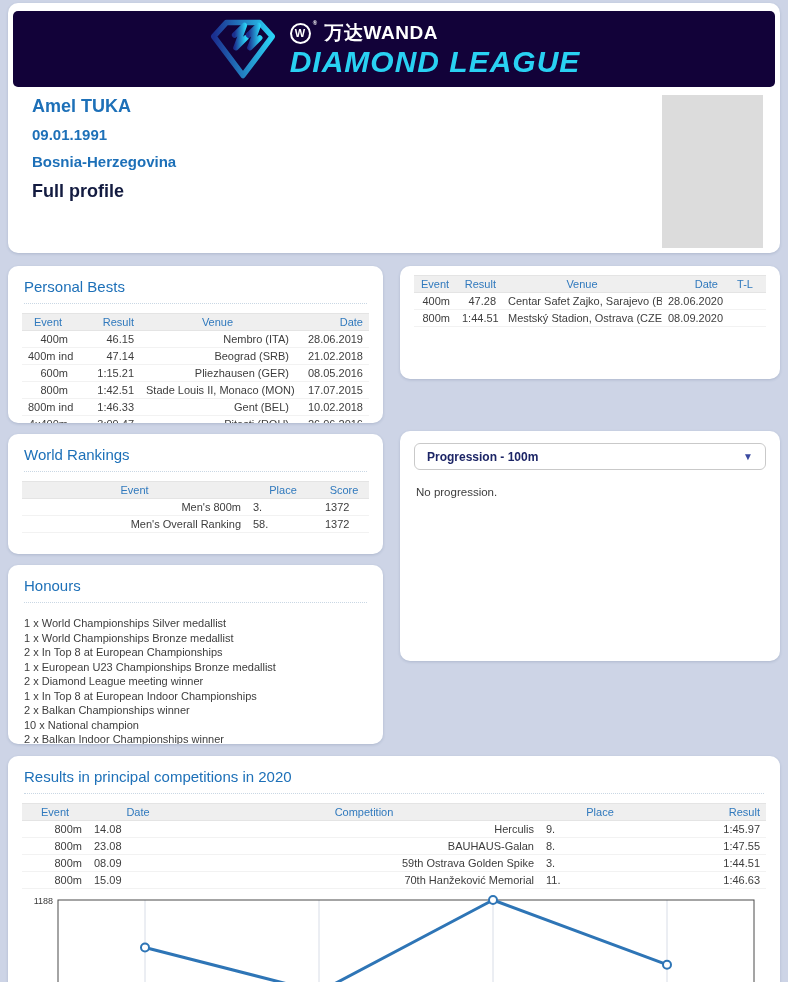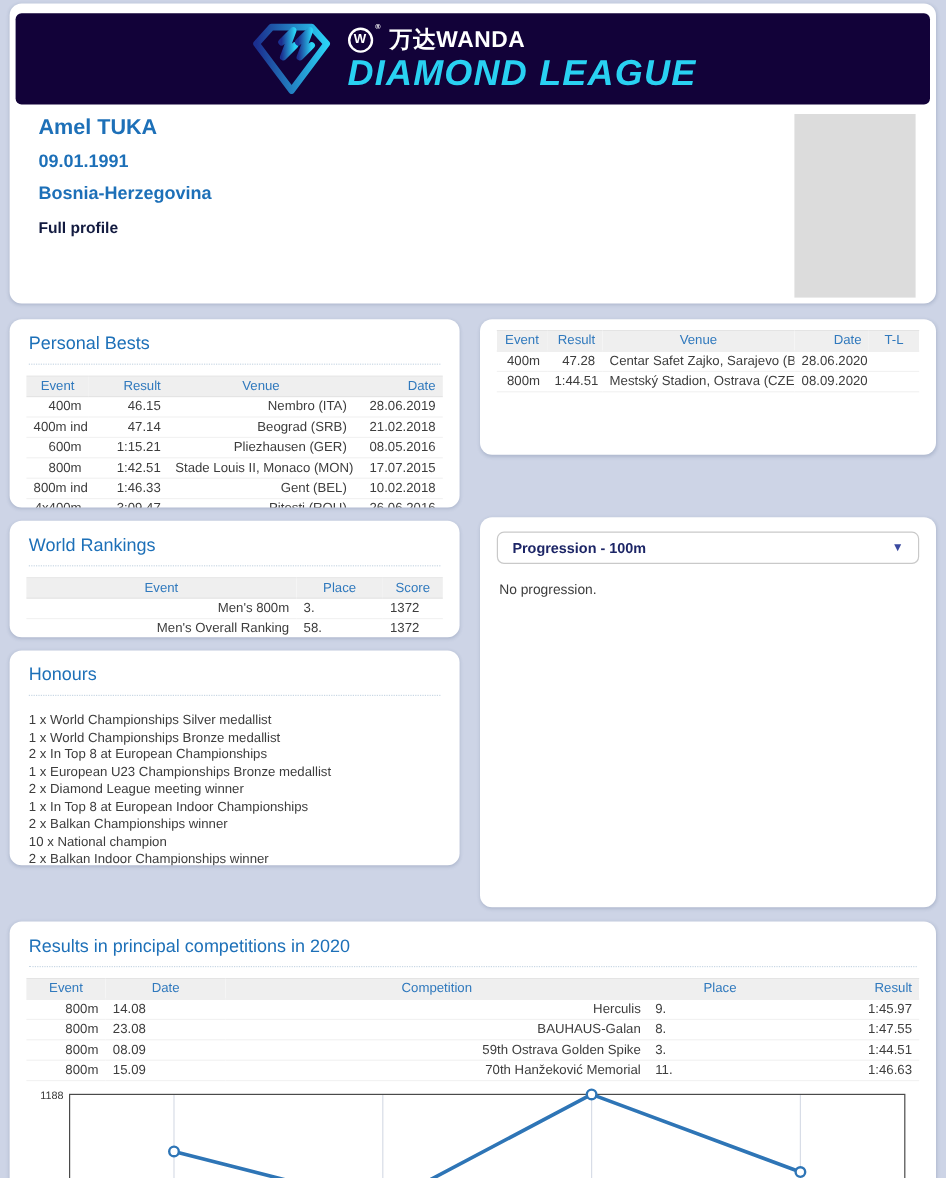--- a/index.html
+++ b/index.html
@@ -18,42 +18,42 @@
   .wanda-row { color:#fff; font-size:19px; font-weight:bold; display:flex; align-items:center; gap:7px; letter-spacing:.5px; }
   .emblem { width:21px; height:21px; border:2px solid #fff; border-radius:50%; display:flex;
             align-items:center; justify-content:center; font-size:11px; color:#fff; font-weight:bold; flex:0 0 auto; }
   .reg { color:#fff; font-size:6px; align-self:flex-start; margin-left:-5px; }
   .league-row { color:#29d1f2; font-size:30px; font-weight:bold; font-style:italic; letter-spacing:1px; line-height:1.05; }
 
   .athlete-info { padding:9px 24px; }
   .athlete-name { color:#1d70b8; font-size:18px; font-weight:bold; margin-bottom:9px; }
   .athlete-dob { color:#1d70b8; font-size:15px; font-weight:bold; margin-bottom:10px; }
   .athlete-country { color:#1d70b8; font-size:15px; font-weight:bold; margin-bottom:11px; }
-  .full-profile { color:#131b40; font-size:13px; font-weight:bold; cursor:pointer; display:inline-block; }
+  .full-profile { color:#131b40; font-size:18px; font-weight:bold; cursor:pointer; display:inline-block; }
   .photo { position:absolute; top:92px; right:17px; width:101px; height:153px; background:#dcdcdc; }
 
   
   .grid { display:grid; grid-template-columns:375px 380px; column-gap:17px; align-items:start; }
   .col { display:flex; flex-direction:column; gap:11px; }
 
   h2.section { color:#1d70b8; font-size:15px; font-weight:normal; margin:12px 16px 0; padding-bottom:8px;
                border-bottom:1px dotted #c9d7e4; }
 
   
   table { border-collapse:collapse; font-size:11px; margin:9px 14px 0; table-layout:fixed; }
   th { background:#efefef; color:#3079bd; font-weight:normal; padding:2px 6px;
        border-top:1px solid #e4e4e4; border-bottom:1px solid #e4e4e4; overflow:hidden; white-space:nowrap; }
   td { padding:2px 6px; border-bottom:1px solid #f2f2f2; color:#3d3d3d; overflow:hidden; white-space:nowrap; }
   .al{text-align:right} .ac{} .ar{text-align:right}
 
   .card-pb  { height:157px; }
   .card-sb  { height:113px; }
-  .card-wr  { height:97px;  }
+  .card-wr  { height:120px;  }
   .card-hon { height:179px; }
-  .card-prog{ height:325px; margin-top:41px; padding:12px 14px; }
+  .card-prog{ height:230px; margin-top:41px; padding:12px 14px; }
 
   
   .dropdown { display:flex; justify-content:space-between; align-items:center; border:1px solid #c9c9c9;
               border-radius:6px; height:27px; padding:0 12px; cursor:pointer; background:#fff; }
   .dropdown-label { color:#1c2566; font-size:12px; font-weight:bold; }
   .dropdown-arrow { color:#3b4aa0; font-size:10px; }
   .no-progression { margin-top:16px; font-size:11.5px; color:#3d3d3d; padding-left:2px; }
 
   
   .honours-list { list-style:none; margin:13px 16px 16px; font-size:11px; line-height:14.5px; color:#3d3d3d; }

